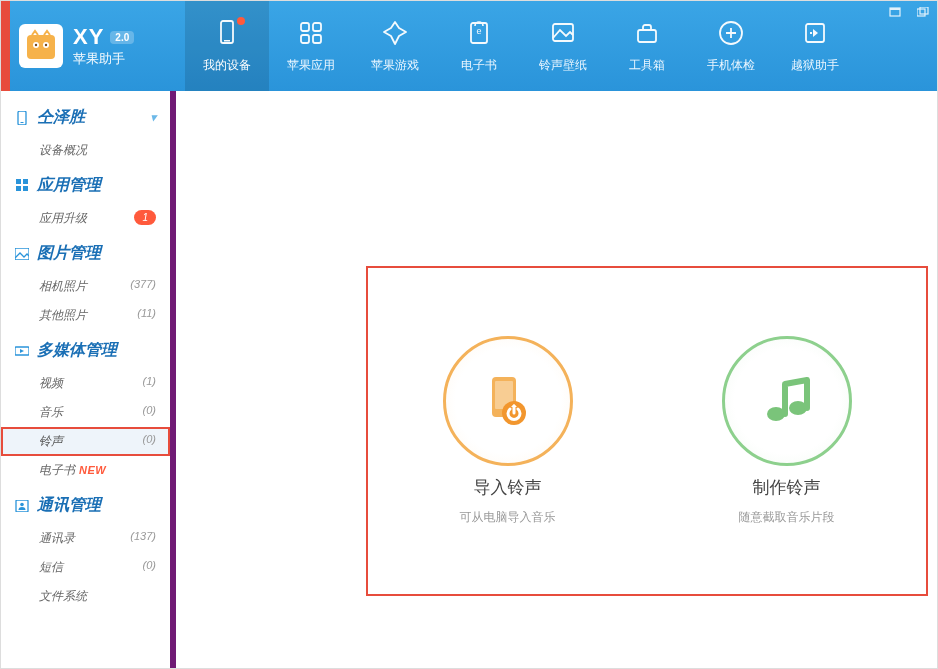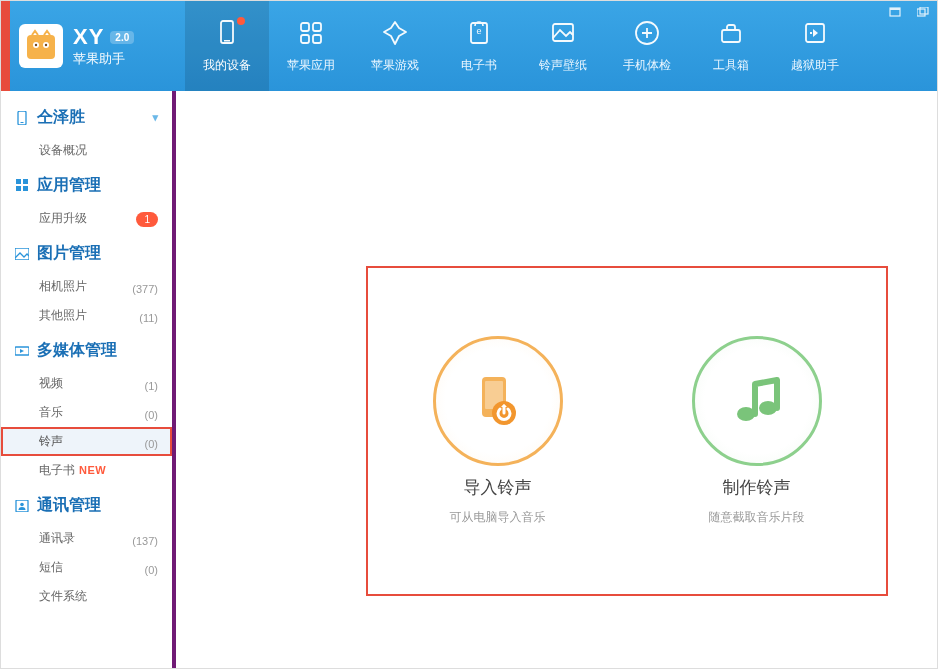--- a/index.html
+++ b/index.html
@@ -22,34 +22,34 @@
 .logo-sub { font-size: 13px; opacity: .95; }
 
 .tabs { display: flex; height: 100%; margin-left: 6px; }
 .tab { width: 84px; display: flex; flex-direction: column; align-items: center; justify-content: center; gap: 6px; font-size: 12px; cursor: pointer; position: relative; color: #eaf6ff; }
 .tab.active { background: rgba(0,0,0,.12); color: #fff; }
 .tab .dot { position: absolute; top: 16px; right: 24px; width: 8px; height: 8px; background: #ff5a3c; border-radius: 50%; }
 .tab svg { opacity: .95; }
 
 
 .body-row { flex: 1; display: flex; min-height: 0; }
-.sidebar { width: 175px; border-right: 4px solid #701a75; overflow-y: auto; padding-top: 6px; }
+.sidebar { width: 175px; border-right: 6px solid #701a75; overflow-y: auto; padding-top: 6px; font-style: italic; }
 .side-head { display: flex; align-items: center; gap: 8px; padding: 10px 14px 8px 14px; color: #1a6fb5; font-weight: 600; cursor: pointer; position: relative; }
 .side-head.device { color: #1a6fb5; }
 .side-head .chev { margin-left: auto; color: #6bb8e8; font-size: 11px; }
-.side-item { display: flex; align-items: flex-end; justify-content: space-between; padding: 6px 14px 6px 38px; color: #666; font-size: 12px; cursor: pointer; }
+.side-item { display: flex; align-items: flex-start; justify-content: space-between; padding: 6px 14px 6px 38px; color: #666; font-size: 12px; cursor: pointer; }
 .side-item .count { color: #999; font-size: 11px; }
 .badge-red { background: #ff5a3c; color: #fff; border-radius: 8px; padding: 0 8px; font-size: 10px; line-height: 15px; }
 .new-tag { color: #ff5a3c; font-size: 11px; font-weight: bold; margin-left: 4px; letter-spacing: .5px; }
 .side-item.selected { background: #eef4fa; outline: 2px solid #e74c3c; outline-offset: -2px; color: #555; }
 .side-ico { width:14px; height:14px; display:inline-flex; align-items:center; justify-content:center; color:#2a94da; flex-shrink:0; }
 
 
 .content { flex: 1; position: relative; background: #fff; }
-.red-box { position: absolute; left: 190px; top: 175px; width: 522px; height: 330px; border: 2px solid #e74c3c; display: flex; }
+.red-box { position: absolute; left: 190px; top: 175px; width: 562px; height: 330px; border: 2px solid #e74c3c; display: flex; }
 .option { flex: 1; display: flex; flex-direction: column; align-items: center; justify-content: center; gap: 10px; cursor: pointer; }
 .circle { width: 130px; height: 130px; border-radius: 50%; display: flex; align-items: center; justify-content: center; }
 .circle.orange { border: 3px solid #f4b25a; background: radial-gradient(circle,#fff 60%,#fef6ea 100%); }
 .circle.green  { border: 3px solid #8dd08d; background: radial-gradient(circle,#fff 60%,#f0f8f0 100%); }
 .opt-title { font-size: 17px; color: #444; }
 .opt-sub { font-size: 12px; color: #999; }
 </style>
 </head>
 <body>
 
@@ -126,31 +126,31 @@
         </div>
         <div class="tab">
           <span><svg width="30" height="30" viewBox="0 0 30 30">
               <rect x="5" y="6" width="20" height="17" rx="2" fill="none" stroke="#fff" stroke-width="1.8"></rect>
               <path d="M5 20 L12 12 L18 18 L22 14 L25 17" fill="none" stroke="#fff" stroke-width="1.8"></path>
             </svg></span>
           <span>铃声壁纸</span>
         </div>
         <div class="tab">
           <span><svg width="30" height="30" viewBox="0 0 30 30">
+              <rect x="6" y="12" width="18" height="12" rx="2" fill="none" stroke="#fff" stroke-width="1.8"></rect>
+              <path d="M11 12 v-3 a2 2 0 0 1 2 -2 h4 a2 2 0 0 1 2 2 v3" fill="none" stroke="#fff" stroke-width="1.8"></path>
+            </svg></span>
+          <span>工具箱</span>
+        </div>
+        <div class="tab">
+          <span><svg width="30" height="30" viewBox="0 0 30 30">
               <circle cx="15" cy="15" r="11" fill="none" stroke="#fff" stroke-width="1.8"></circle>
               <path d="M10 15 h10 M15 10 v10" stroke="#fff" stroke-width="1.8"></path>
             </svg></span>
           <span>手机体检</span>
-        </div>
-        <div class="tab">
-          <span><svg width="30" height="30" viewBox="0 0 30 30">
-              <rect x="6" y="12" width="18" height="12" rx="2" fill="none" stroke="#fff" stroke-width="1.8"></rect>
-              <path d="M11 12 v-3 a2 2 0 0 1 2 -2 h4 a2 2 0 0 1 2 2 v3" fill="none" stroke="#fff" stroke-width="1.8"></path>
-            </svg></span>
-          <span>工具箱</span>
         </div>
         <div class="tab">
           <span><svg width="30" height="30" viewBox="0 0 30 30">
               <rect x="6" y="6" width="18" height="18" rx="2" fill="none" stroke="#fff" stroke-width="1.8"></rect>
               <path d="M18 15 l-5 -4 v8 z" fill="#fff"></path>
               <path d="M12 15 h-2" stroke="#fff" stroke-width="1.8"></path>
             </svg></span>
           <span>越狱助手</span>
         </div>
       </div>

